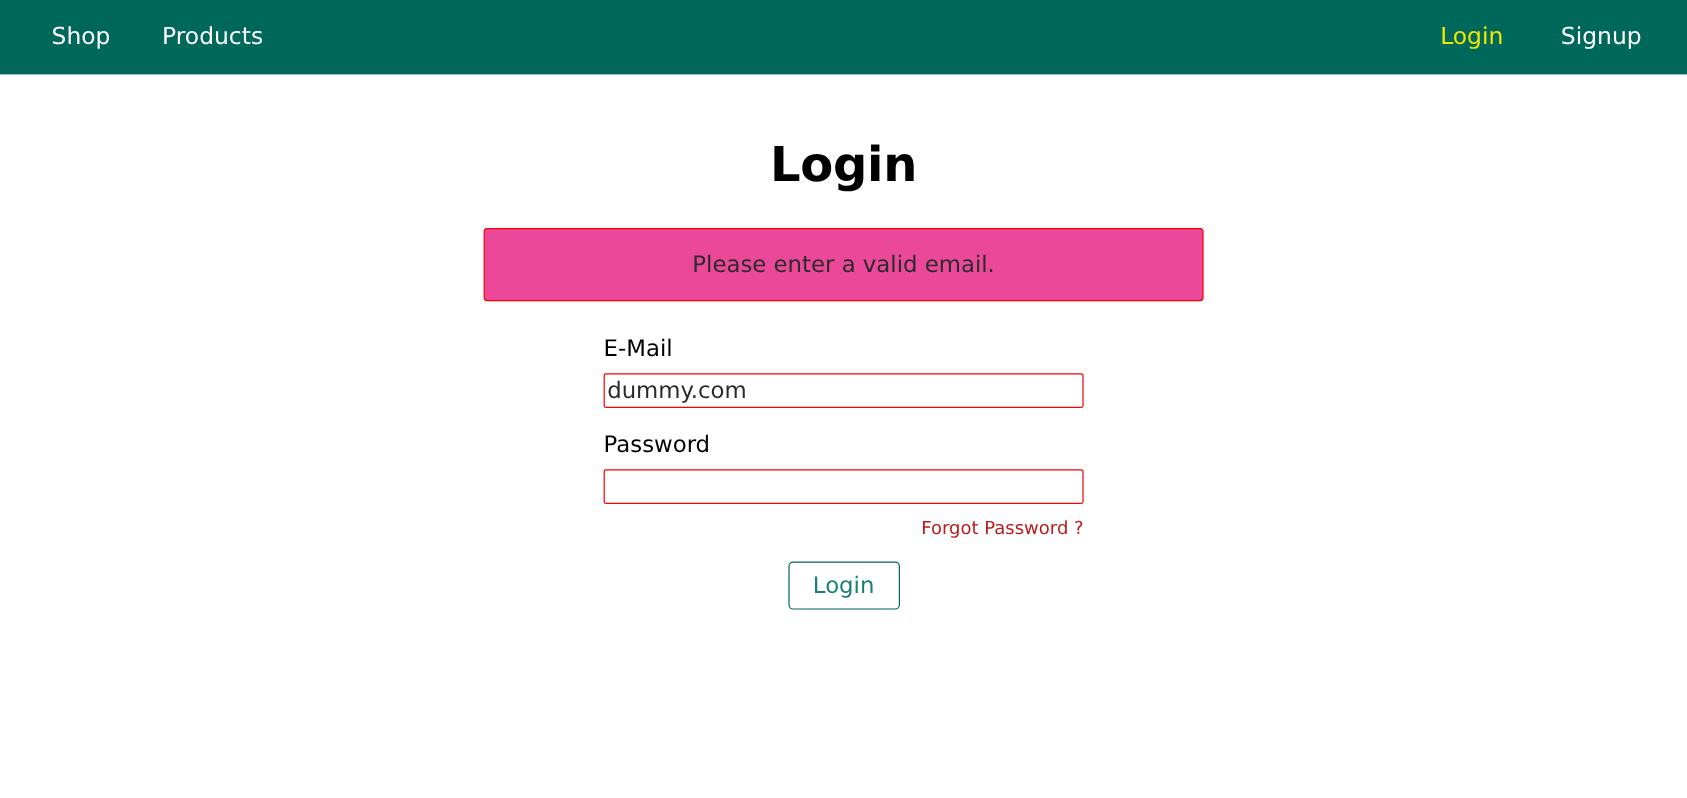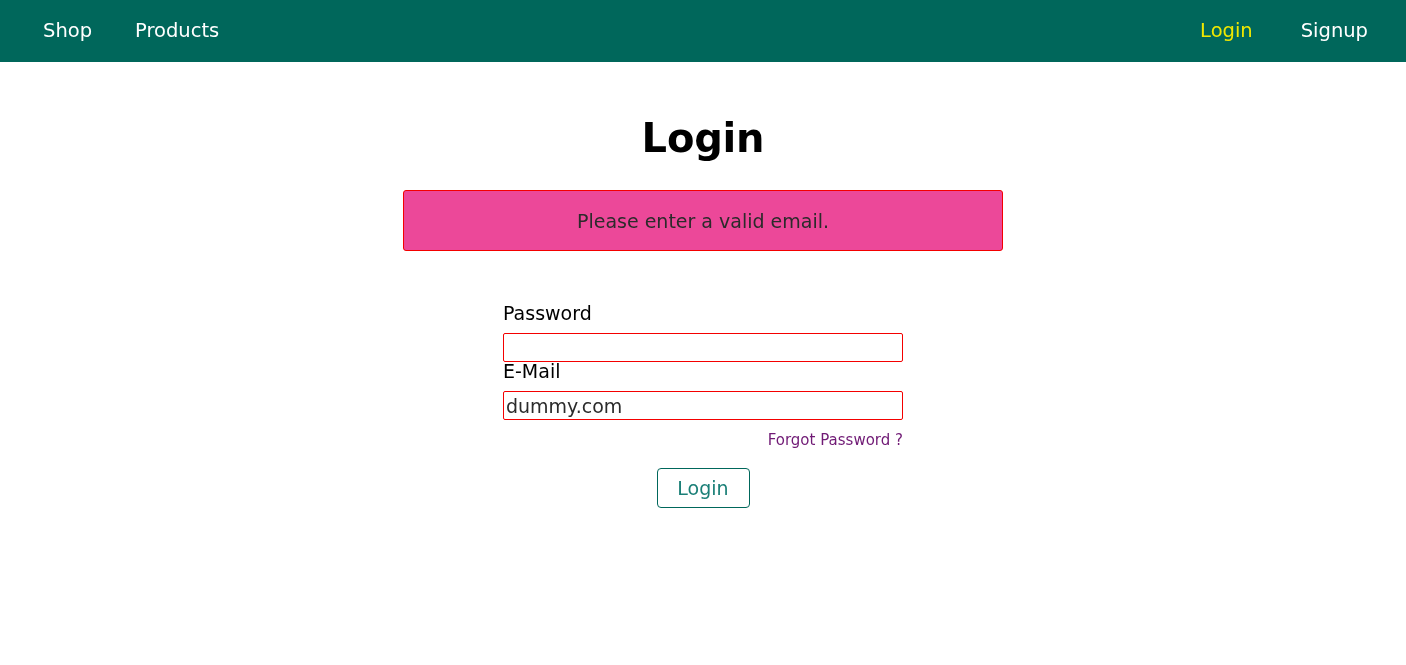--- a/index.html
+++ b/index.html
@@ -116,21 +116,21 @@
     margin-top: 22px;
   }
 
   .forgot-row {
     width: 400px;
     text-align: right;
     margin-top: 10px;
   }
   .forgot-link {
     font-size: 15px;
-    color: #701a75;
+    color: #b91c1c;
     text-decoration: none;
     cursor: pointer;
   }
 
   .button-row {
     width: 400px;
     display: flex;
     justify-content: center;
     margin-top: 19px;
   }
@@ -168,30 +168,30 @@
   <h1 class="page-title">Login</h1>
 
   <div class="form-wrap">
 
     <div class="error-box">
       <span>Please enter a valid email.</span>
     </div>
 
     <form class="form">
 
+      <div class="field email-field">
+        <label class="field-label" for="email-input">E-Mail</label>
+        <input id="email-input" type="text" class="field-input" value="dummy.com" style="">
+      </div>
+
       <div class="field password-field">
         <label class="field-label" for="password-input">Password</label>
         <input id="password-input" type="password" class="field-input" value="" style="">
       </div>
 
-      <div class="field email-field">
-        <label class="field-label" for="email-input">E-Mail</label>
-        <input id="email-input" type="text" class="field-input" value="dummy.com" style="">
-      </div>
-
       <div class="forgot-row">
         <a class="forgot-link" href="#">Forgot Password ?</a>
       </div>
 
       <div class="button-row">
         <button type="submit" class="login-button">Login</button>
       </div>
 
     </form>
   </div>

